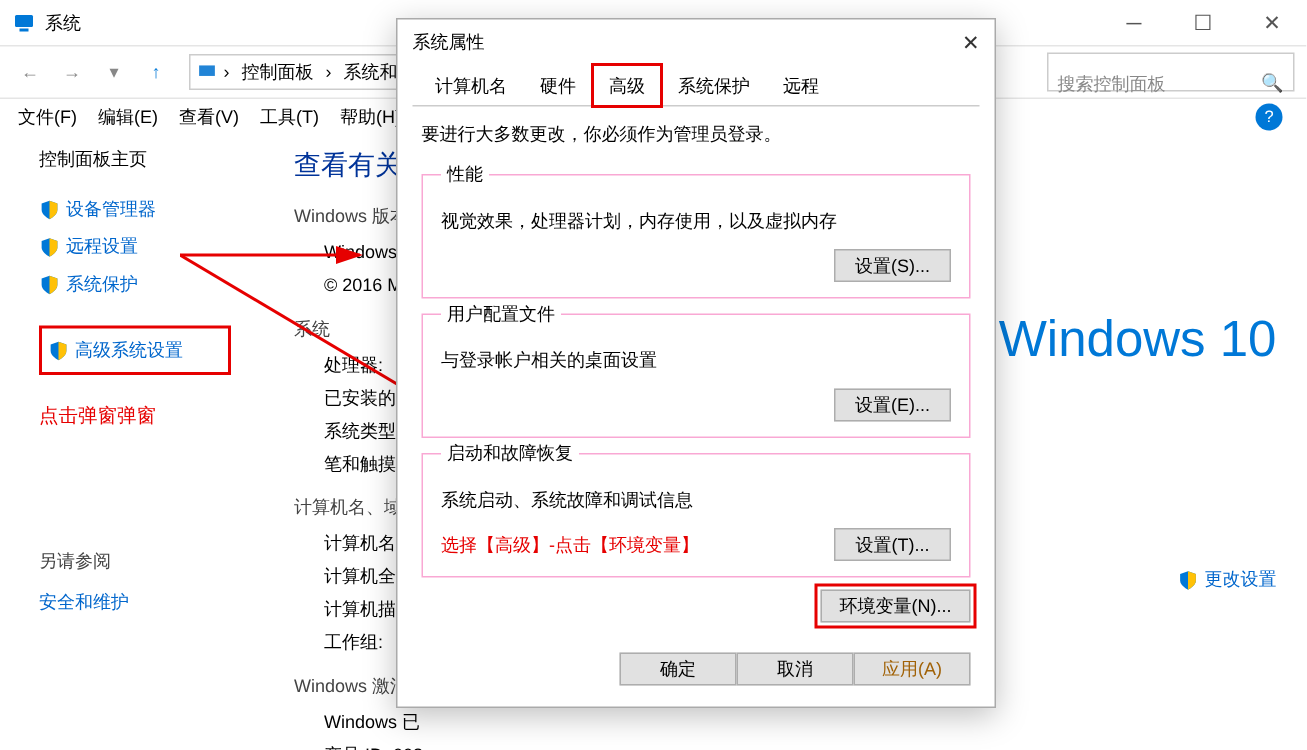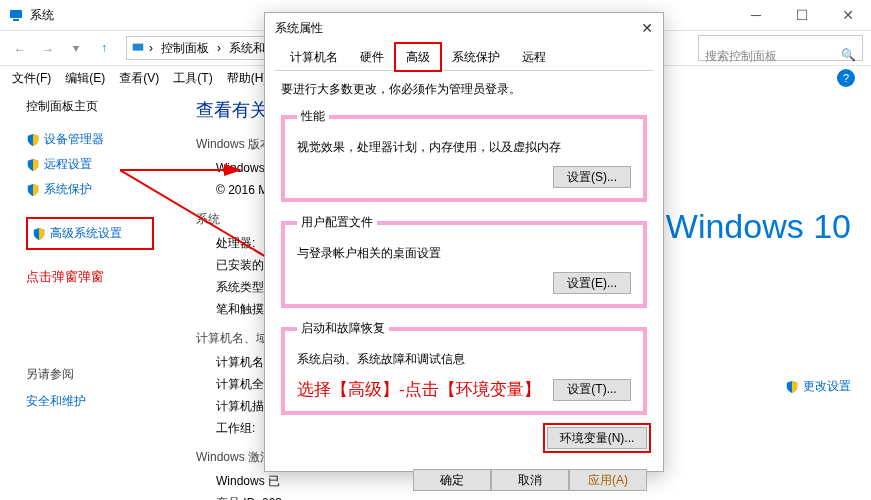--- a/index.html
+++ b/index.html
@@ -50,28 +50,28 @@
 
 .dialog { position: absolute; left: 264px; top: 12px; width: 400px; height: 460px; background: #fff; border: 1px solid #aaa; box-shadow: 0 5px 20px rgba(0,0,0,0.25); }
 .dlg-title { display: flex; align-items: center; height: 30px; padding: 0 10px; font-size: 12px; }
 .dlg-close { margin-left: auto; font-size: 14px; color: #333; }
 .tabs { display: flex; border-bottom: 1px solid #ccc; padding: 0 4px; height: 28px; align-items: flex-end; margin: 0 10px; }
 .tab { padding: 5px 10px; font-size: 12px; border: 1px solid transparent; border-bottom: none; position: relative; top: 1px; }
 .tab.active { border-color: #ccc; background: #fff; }
 .tab.highlight { outline: 2px solid #e60000; outline-offset: -1px; }
 .dlg-body { padding: 10px 16px; }
 .dlg-note { margin-bottom: 10px; }
-fieldset { border: 4px solid #f9a8d4; padding: 8px 12px 10px; margin-bottom: 12px; position: relative; }
+fieldset { border: 1px solid #f9a8d4; padding: 8px 12px 10px; margin-bottom: 2px; position: relative; }
 legend { padding: 0 4px; }
 .fs-desc { margin: 6px 0 10px; }
 .fs-btn-row { text-align: right; }
 .win-btn { min-width: 78px; height: 22px; background: #e1e1e1; border: 1px solid #adadad; font-size: 12px; padding: 0 10px; }
 .win-btn.disabled { color: #a16207; }
 .win-btn.env { outline: 2px solid #e60000; outline-offset: 2px; min-width: 100px; }
-.red-instruction { color: #e60000; font-size: 17px; }
+.red-instruction { color: #e60000; font-size: 12px; }
 .dlg-footer { text-align: right; padding: 10px 16px; display: flex; justify-content: flex-end; gap: 0; }
 
 
 .shield { width: 14px; height: 14px; display: inline-block; }
 
 
 .red-arrow { position: absolute; pointer-events: none; }
 </style>
 </head>
 <body>

